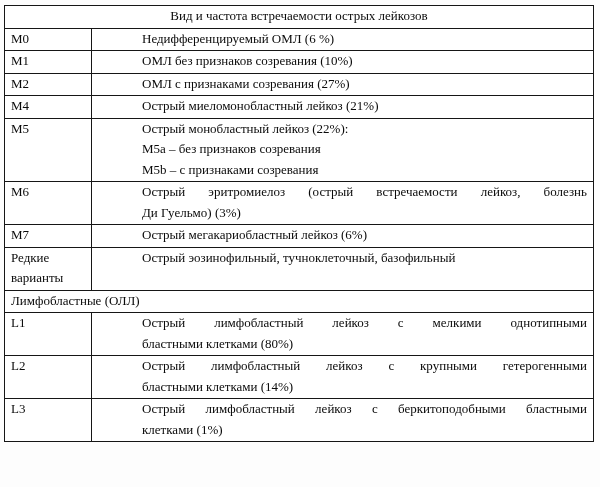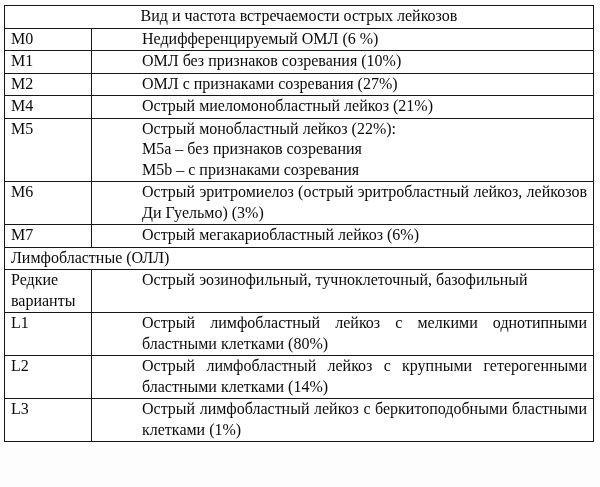--- a/index.html
+++ b/index.html
@@ -26,21 +26,21 @@
     top: 5px;
     width: 590px;
     border-collapse: collapse;
     table-layout: fixed;
     background: #ffffff;
   }
   table.tbl col.c1 { width: 87px; }
   table.tbl td {
     border: 1px solid #161616;
     vertical-align: top;
-    font-size: 16px;
+    font-size: 13px;
     line-height: 20.5px;
     padding: 0 6px 1px 6px;
   }
   td.title-cell {
     text-align: center;
     padding-top: 1px;
   }
   td.section-cell {
     text-align: left;
     padding-top: 1px;
@@ -112,41 +112,41 @@
       <td class="desc-cell">
         <div class="line">Острый монобластный лейкоз (22%):</div>
         <div class="line">М5а – без признаков созревания</div>
         <div class="line">М5b – с признаками созревания</div>
       </td>
     </tr>
 
     <tr>
       <td class="code-cell">M6</td>
       <td class="desc-cell">
-        <div class="line jline">Острый эритромиелоз (острый эритробластный лейкоз, лейкозов</div>
+        <div class="line jline">Острый эритромиелоз (острый встречаемости лейкоз, болезнь</div>
         <div class="line">Ди Гуельмо) (3%)</div>
       </td>
     </tr>
 
     <tr>
       <td class="code-cell">M7</td>
       <td class="desc-cell">
         <div class="line">Острый мегакариобластный лейкоз (6%)</div>
       </td>
     </tr>
 
     <tr>
-      <td colspan="2" class="section-cell">Лимфобластные (ОЛЛ)</td>
-    </tr>
-
-    <tr>
       <td class="code-cell">Редкие варианты</td>
       <td class="desc-cell">
         <div class="line">Острый эозинофильный, тучноклеточный, базофильный</div>
       </td>
+    </tr>
+
+    <tr>
+      <td colspan="2" class="section-cell">Лимфобластные (ОЛЛ)</td>
     </tr>
 
     <tr>
       <td class="code-cell">L1</td>
       <td class="desc-cell">
         <div class="line jline">Острый лимфобластный лейкоз с мелкими однотипными</div>
         <div class="line">бластными клетками (80%)</div>
       </td>
     </tr>
 

